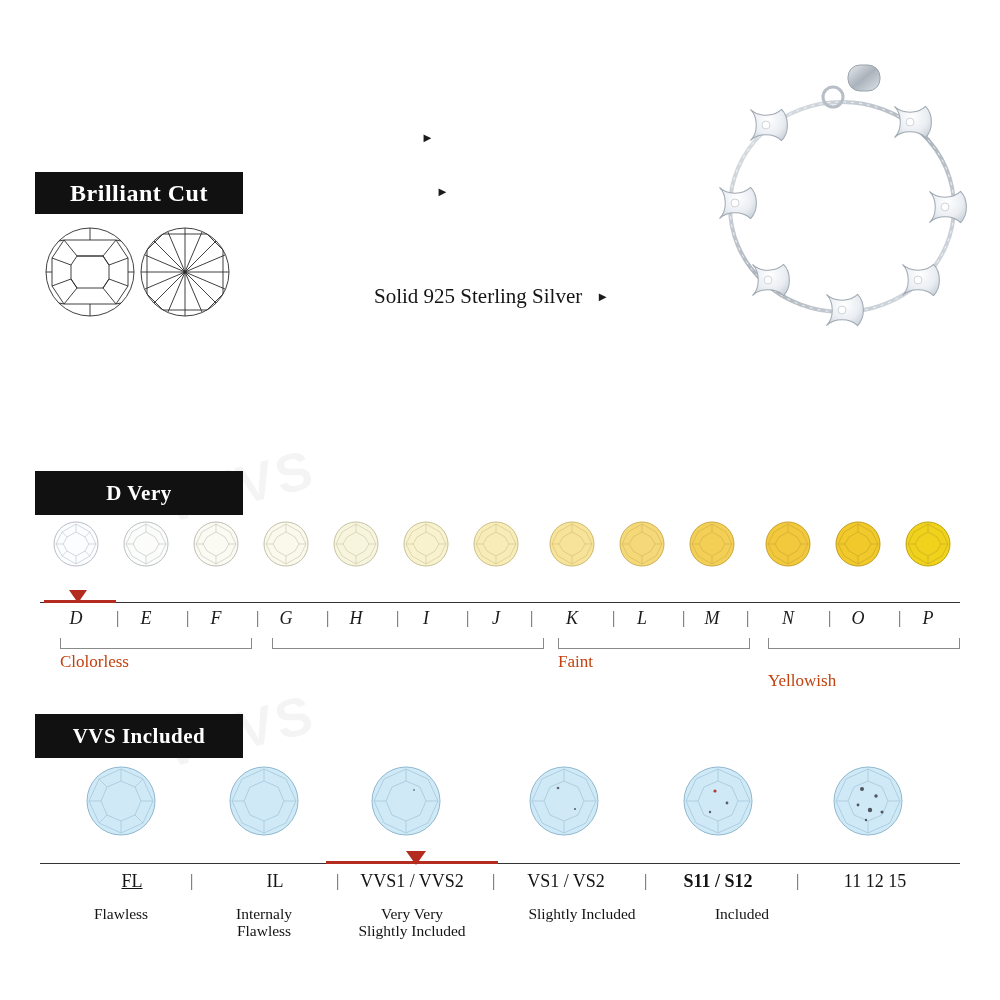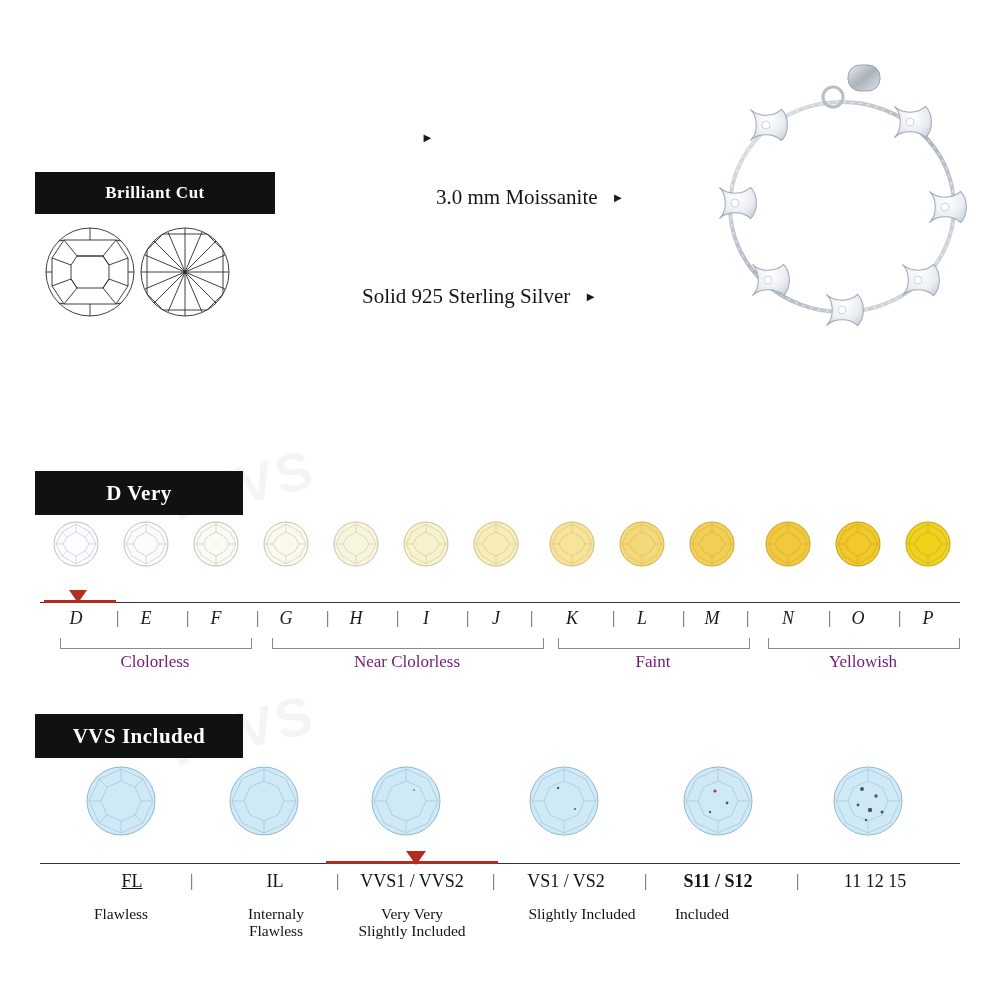--- a/index.html
+++ b/index.html
@@ -21,21 +21,21 @@
     position: absolute;
     background: #111111;
     color: #ffffff;
     font-family: "Liberation Serif", serif;
     font-weight: bold;
     display: flex;
     align-items: center;
     justify-content: center;
     letter-spacing: 0.5px;
   }
-  #banner-cut   { left: 35px;  top: 172px; width: 240px; height: 42px; font-size: 17px; }
+  #banner-cut   { left: 35px;  top: 172px; width: 208px; height: 42px; font-size: 24px; }
   #banner-color { left: 35px;  top: 471px; width: 208px; height: 44px; font-size: 21px; }
   #banner-clar  { left: 35px;  top: 714px; width: 208px; height: 44px; font-size: 21px; }
 
   
   #cut-figures {
     position: absolute;
     left: 44px;
     top: 226px;
     width: 190px;
     height: 92px;
@@ -51,21 +51,21 @@
     color: #141414;
     white-space: nowrap;
   }
   .feature .arrow {
     font-size: 13px;
     color: #1b1b1b;
     line-height: 1;
   }
   #feature-0 { left: 421px; top: 131px; }
   #feature-1 { left: 436px; top: 185px; }
-  #feature-2 { left: 362px; top: 284px; text-align: center; }
+  #feature-2 { left: 374px; top: 284px; text-align: center; }
 
   
   #product-photo {
     position: absolute;
     left: 690px;
     top: 55px;
     width: 300px;
     height: 300px;
   }
 
@@ -128,23 +128,23 @@
     position: absolute;
     top: 118px;
     height: 10px;
     border-left: 1px solid #8a8a8a;
     border-right: 1px solid #8a8a8a;
     border-bottom: 1px solid #8a8a8a;
   }
   .group-label {
     position: absolute;
     top: 132px;
-    text-align: center;
+    text-align: left;
     font-size: 17px;
-    color: #701a75;
+    color: #c2410c;
   }
 
   
   #clarity-scale {
     position: absolute;
     left: 40px;
     top: 765px;
     width: 920px;
     height: 200px;
   }
@@ -257,21 +257,20 @@
       <line x1="0" y1="0" x2="-17" y2="-40"></line>
       <polygon points="-22,-38 22,-38 38,-22 38,22 22,38 -22,38 -38,22 -38,-22"></polygon>
     </g>
   </svg>
 </div>
 
 <div class="feature" id="feature-0">
   <span class="arrow">►</span>
 </div>
 <div class="feature" id="feature-1">
-  <span>3.0 mm Moissanite</span>
   <span class="arrow">►</span>
 </div>
 <div class="feature" id="feature-2">
   <span>Solid 925 Sterling Silver</span>
   <span class="arrow">►</span>
 </div>
 
 <div id="product-photo">
   <svg width="300" height="300" viewBox="0 0 300 300">
     <defs>
@@ -508,27 +507,26 @@
   <div class="grade" style="left:728px;">N</div>
   <div class="grade-sep" style="left:788px;">|</div>
   <div class="grade" style="left:798px;">O</div>
   <div class="grade-sep" style="left:858px;">|</div>
   <div class="grade" style="left:868px;">P</div>
 
   <div class="group-bracket" style="left:20px;  width:190px;"></div>
   <div class="group-label" style="left:20px;  width:190px;">Clolorless</div>
 
   <div class="group-bracket" style="left:232px; width:270px;"></div>
-  <div class="group-label" style="left:232px; width:270px;">Near Clolorless</div>
 
   <div class="group-bracket" style="left:518px; width:190px;"></div>
   <div class="group-label" style="left:518px; width:190px;">Faint</div>
 
   <div class="group-bracket" style="left:728px; width:190px;"></div>
-  <div class="group-label" style="left:728px; width:190px;">Yellowish</div>
+  <div class="group-label" style="left:728px; width:190px;margin-top:19px;">Yellowish</div>
 </div>
 
 <div class="banner" id="banner-clar">VVS  Included</div>
 
 <div id="clarity-scale">
 
   <div class="cgem" style="left:45px;">
     <svg viewBox="0 0 72 72" width="72" height="72">
         <circle cx="36" cy="36" r="34" fill="#cfe9f7" stroke="#8fb8cf" stroke-width="1"></circle>
         <g stroke="#a5c8db" stroke-width="0.8" fill="none">
@@ -633,19 +631,19 @@
   <div class="cl-sep" style="left:296px;">|</div>
   <div class="cl-grade" style="left:312px; width:120px;">VVS1 / VVS2</div>
   <div class="cl-sep" style="left:452px;">|</div>
   <div class="cl-grade" style="left:470px; width:112px;">VS1 / VS2</div>
   <div class="cl-sep" style="left:604px;">|</div>
   <div class="cl-grade" style="left:620px; width:116px;font-weight:bold;">S11 / S12</div>
   <div class="cl-sep" style="left:756px;">|</div>
   <div class="cl-grade" style="left:772px; width:126px;">11 12 15</div>
 
   <div class="cl-label" style="left:34px;  width:94px;">Flawless</div>
-  <div class="cl-label" style="left:184px; width:104px;">Internaly
+  <div class="cl-label" style="left:172px; width:104px;">Internaly
 Flawless</div>
   <div class="cl-label" style="left:292px; width:160px;">Very  Very
 Slightly Included</div>
   <div class="cl-label" style="left:462px; width:160px;">Slightly Included</div>
-  <div class="cl-label" style="left:604px; width:116px;">Included</div>
+  <div class="cl-label" style="left:644px; width:116px;">Included</div>
 </div>
 
 </body></html>

